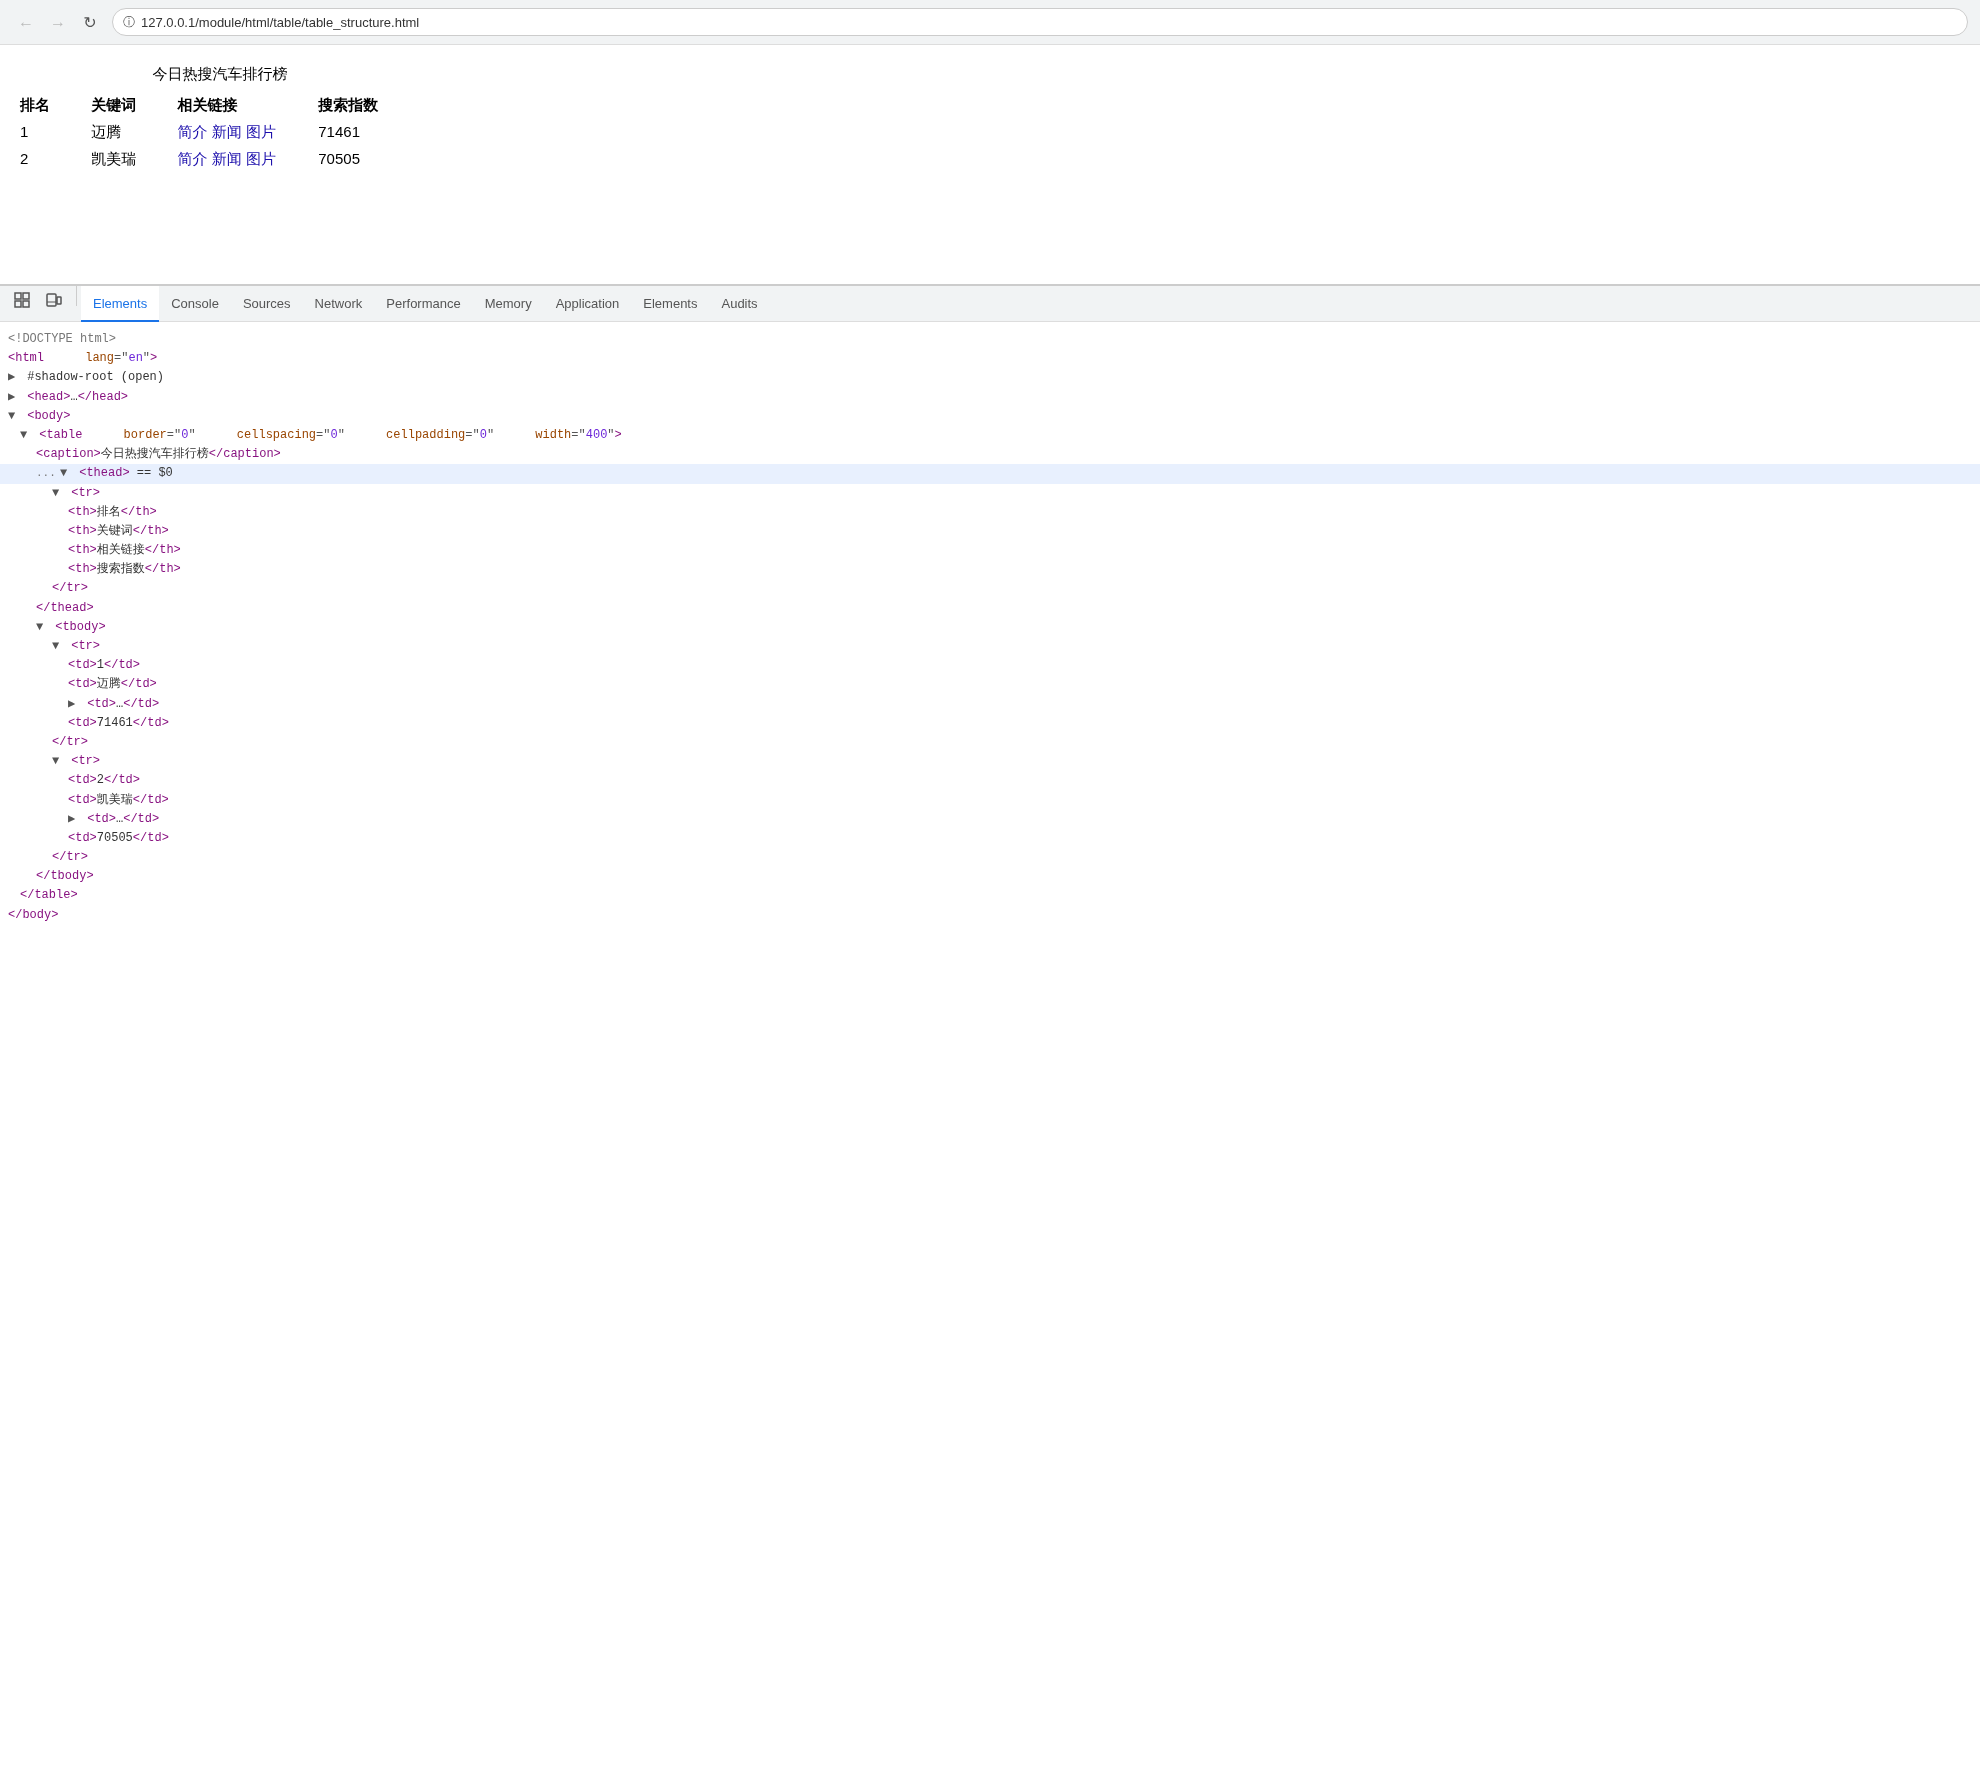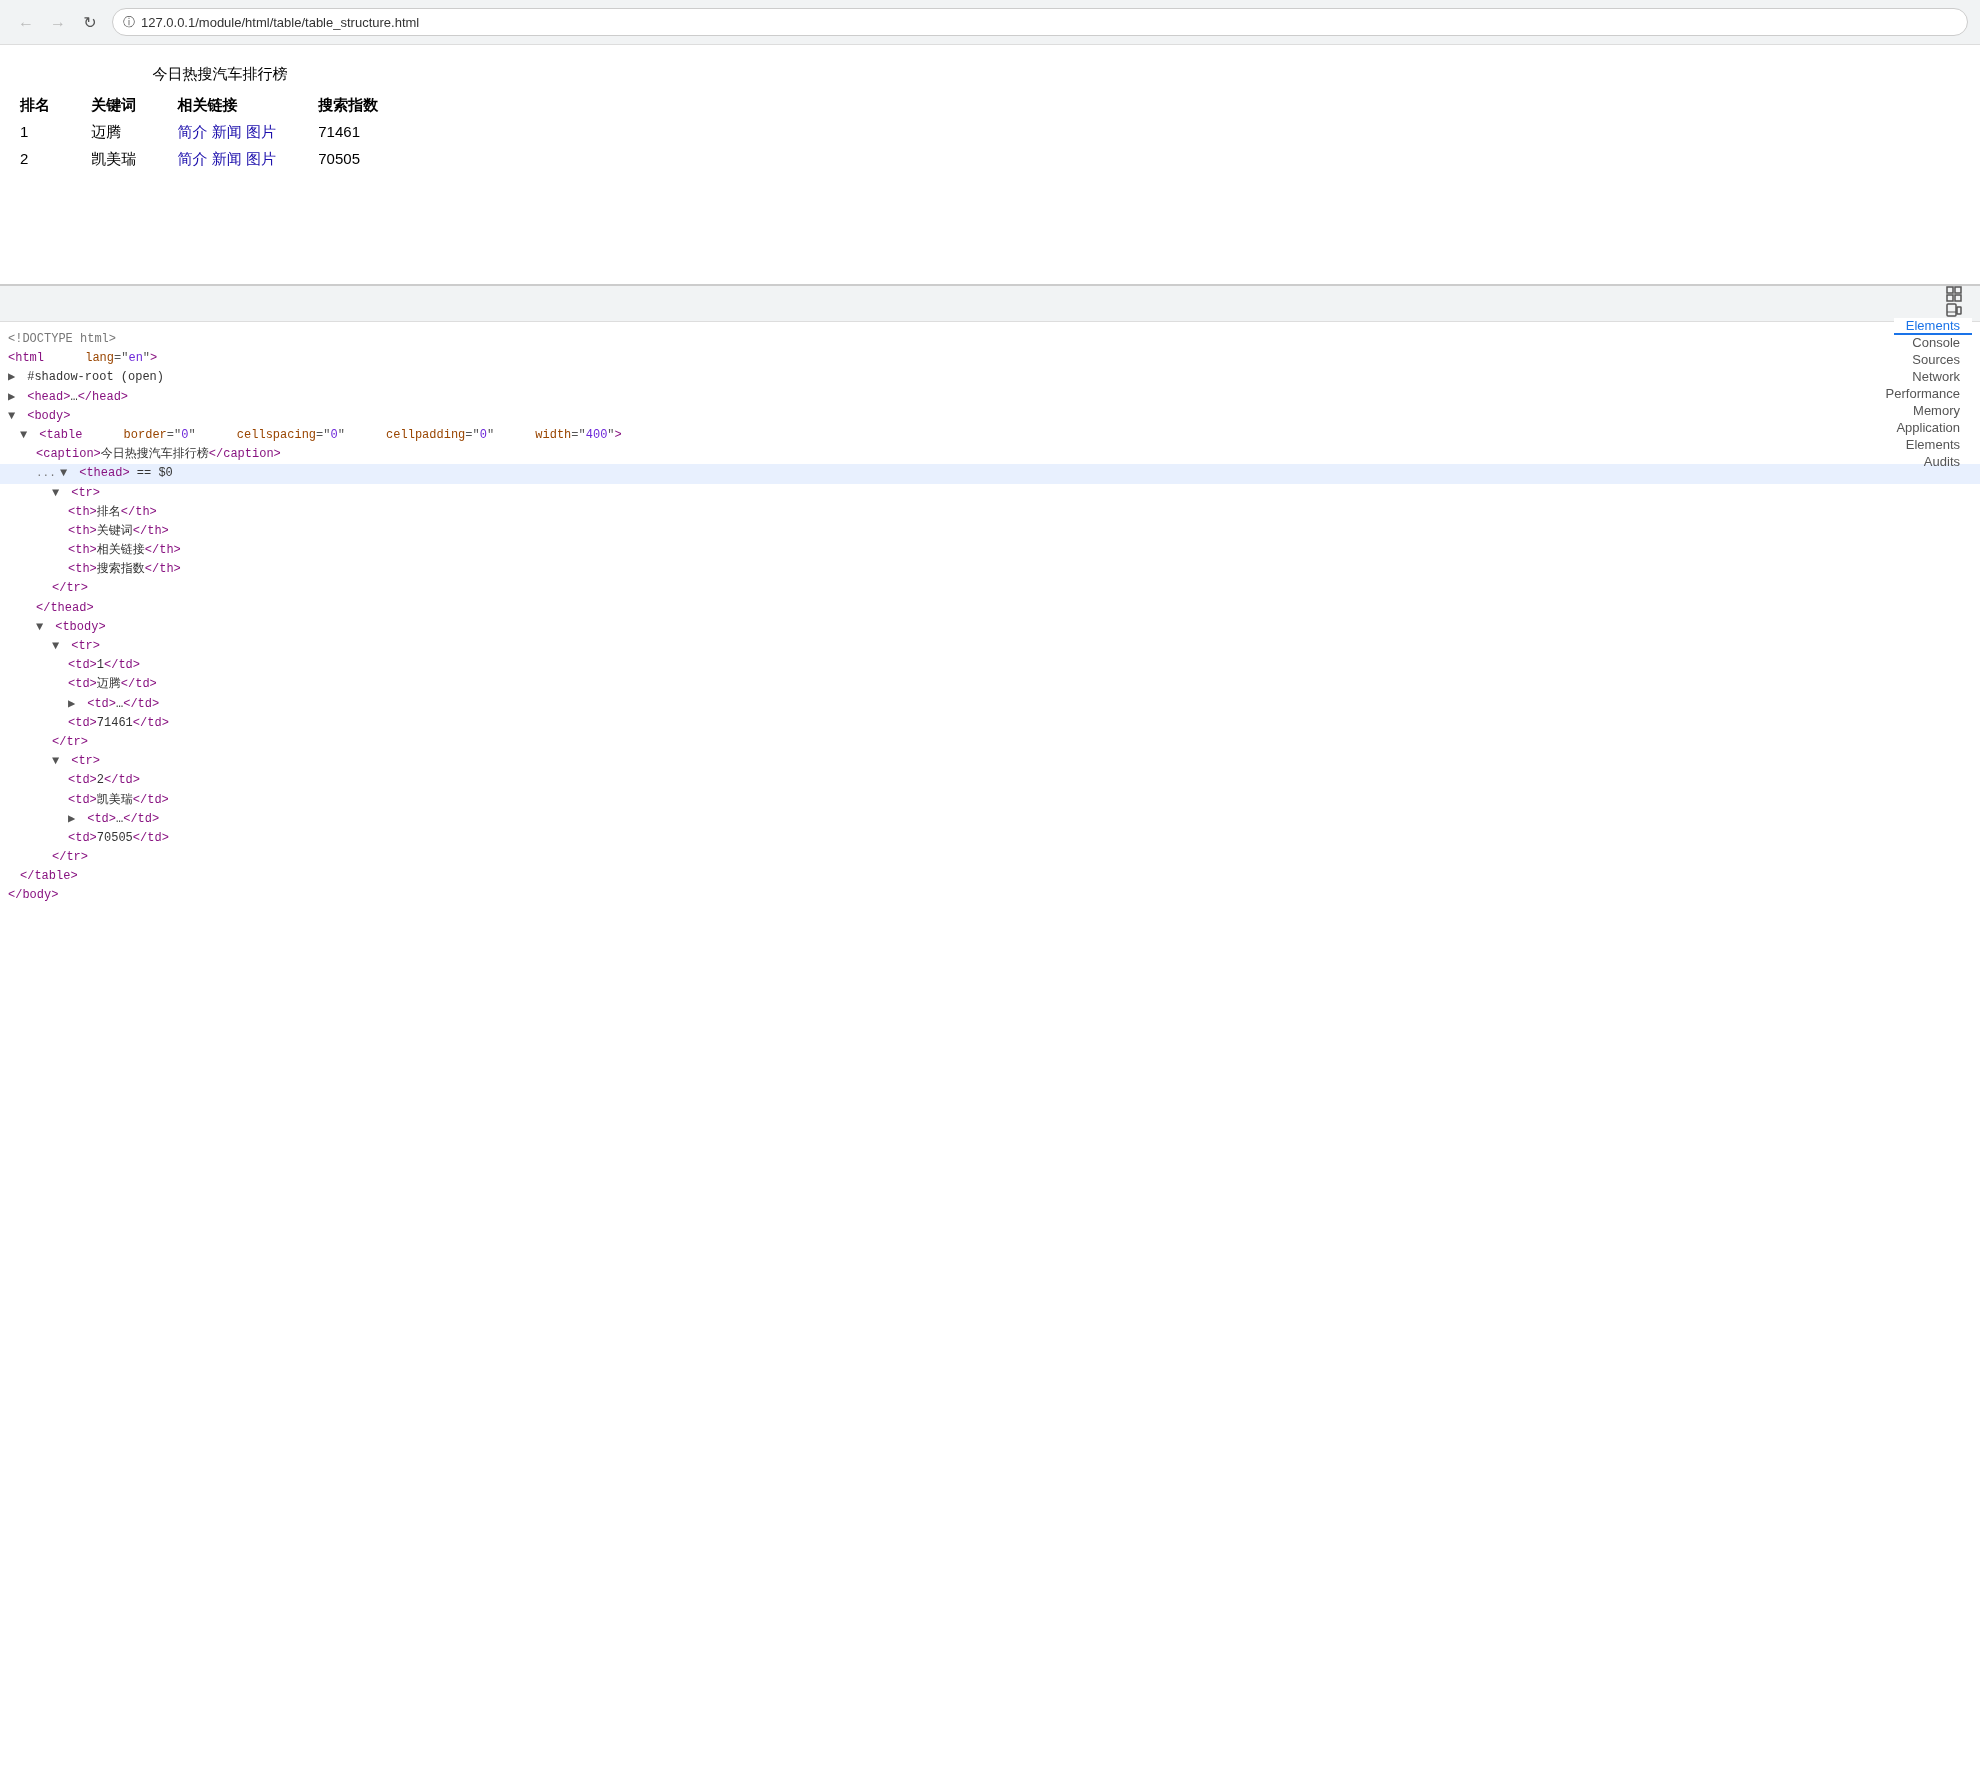--- a/index.html
+++ b/index.html
@@ -69,27 +69,26 @@
     }
 
     
     .devtools-panel {
       background: #fff;
       border-top: 1px solid #ccc;
     }
 
     .devtools-tabs {
       display: flex;
-      align-items: flex-end;
+      align-items: flex-start;
       border-bottom: 1px solid #ddd;
       background: #f1f3f4;
       padding: 0 8px;
       height: 36px;
       gap: 0;
-      flex-direction: column;
     }
 
     .devtools-icon-btn {
       width: 28px; height: 28px; border: none; background: none;
       cursor: pointer; display: flex; align-items: center; justify-content: center;
       color: #555; font-size: 14px; border-radius: 4px; margin-right: 4px;
     }
 
     .devtools-tab {
       padding: 0 12px;
@@ -324,20 +323,23 @@
     <div class="code-line indent-4">
       <span class="toggle-arrow">▶</span>
       <span class="tag"> &lt;td&gt;</span><span class="text-content">…</span><span class="tag">&lt;/td&gt;</span>
     </div>
     <div class="code-line indent-4">
       <span class="tag">&lt;td&gt;</span><span class="text-content">70505</span><span class="tag">&lt;/td&gt;</span>
     </div>
     <div class="code-line indent-3">
       <span class="tag">&lt;/tr&gt;</span>
     </div>
+    <div class="code-line indent-2">
+      <span class="tag">&lt;/tbody&gt;</span>
+    </div>
     <div class="code-line indent-1">
       <span class="tag">&lt;/table&gt;</span>
     </div>
     <div class="code-line">
       <span class="tag">&lt;/body&gt;</span>
     </div>
   </div>
 </div>
 
 </body></html>

